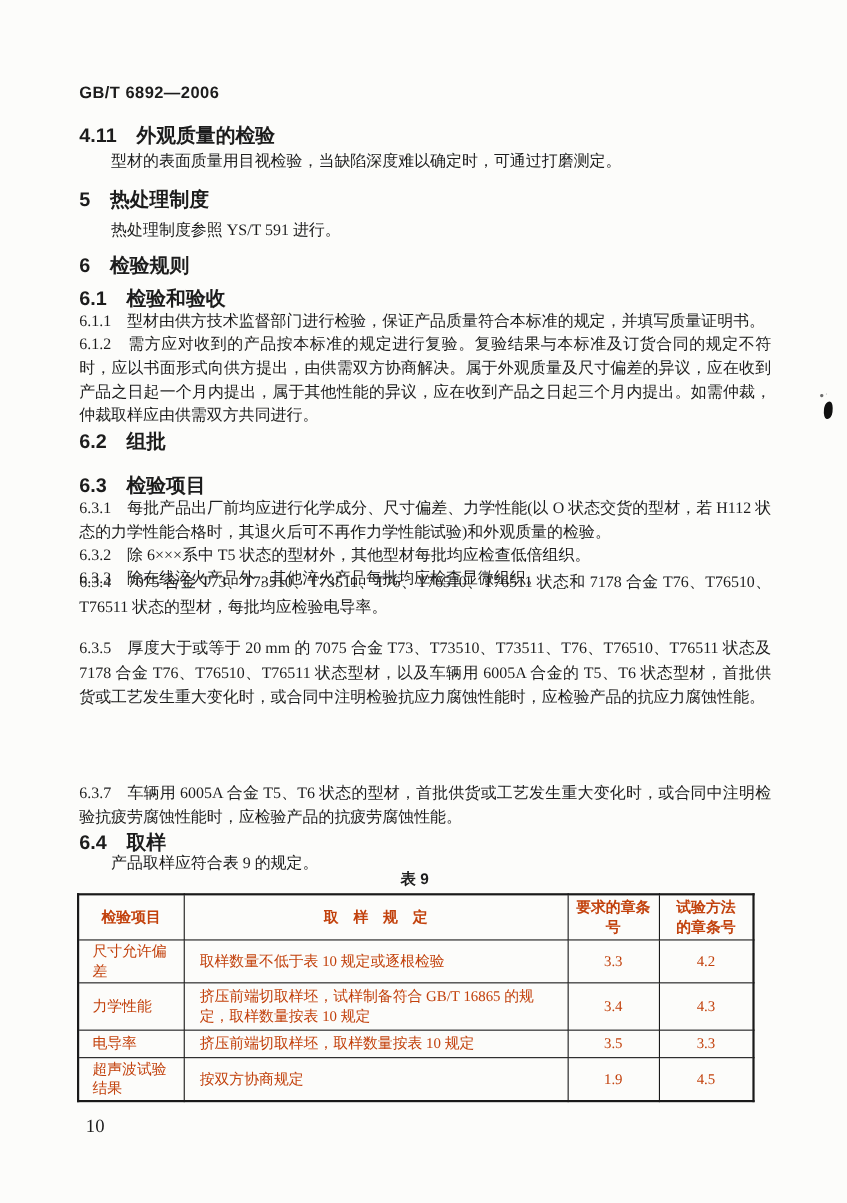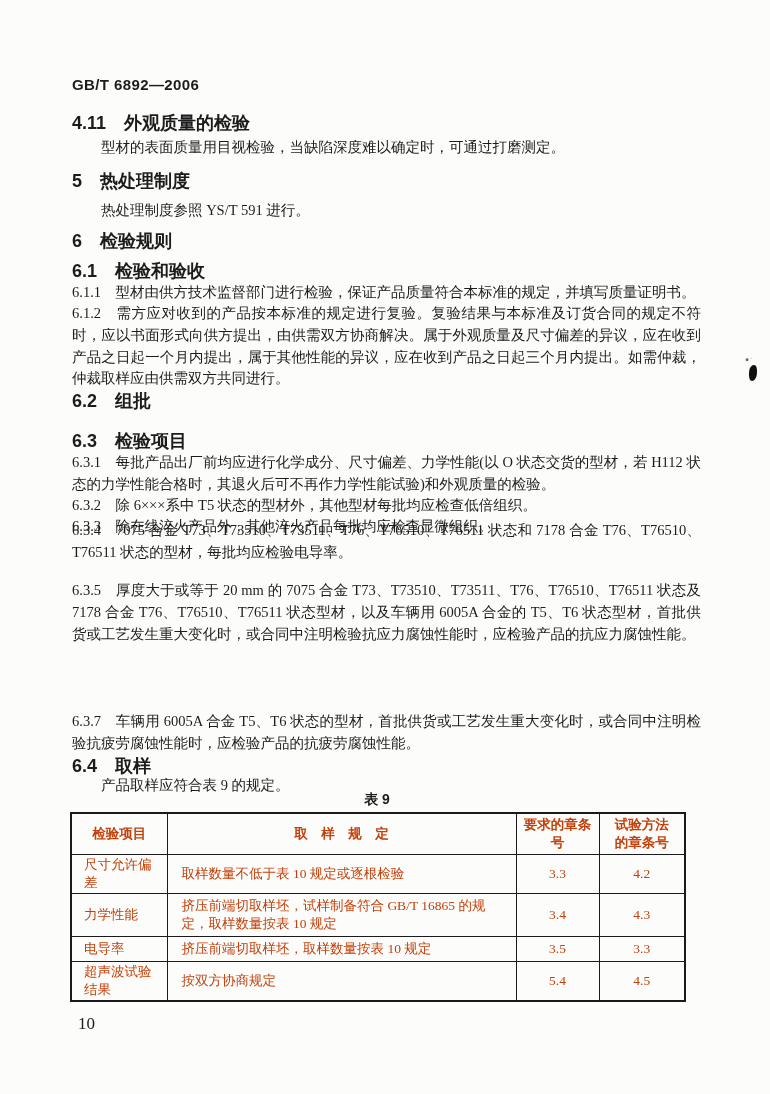--- a/index.html
+++ b/index.html
@@ -139,21 +139,21 @@
       </tr>
       <tr class="r-s">
         <td class="c-item">电导率</td>
         <td class="c-rule">挤压前端切取样坯，取样数量按表 10 规定</td>
         <td class="c-num">3.5</td>
         <td class="c-num">3.3</td>
       </tr>
       <tr class="r-s">
         <td class="c-item">超声波试验结果</td>
         <td class="c-rule">按双方协商规定</td>
-        <td class="c-num">5.4</td>
+        <td class="c-num">1.9</td>
         <td class="c-num">4.5</td>
       </tr>
     </tbody>
   </table>
 
   <div class="page-num">10</div>
 
   <div class="ink-smudge"></div>
 
 </div>

